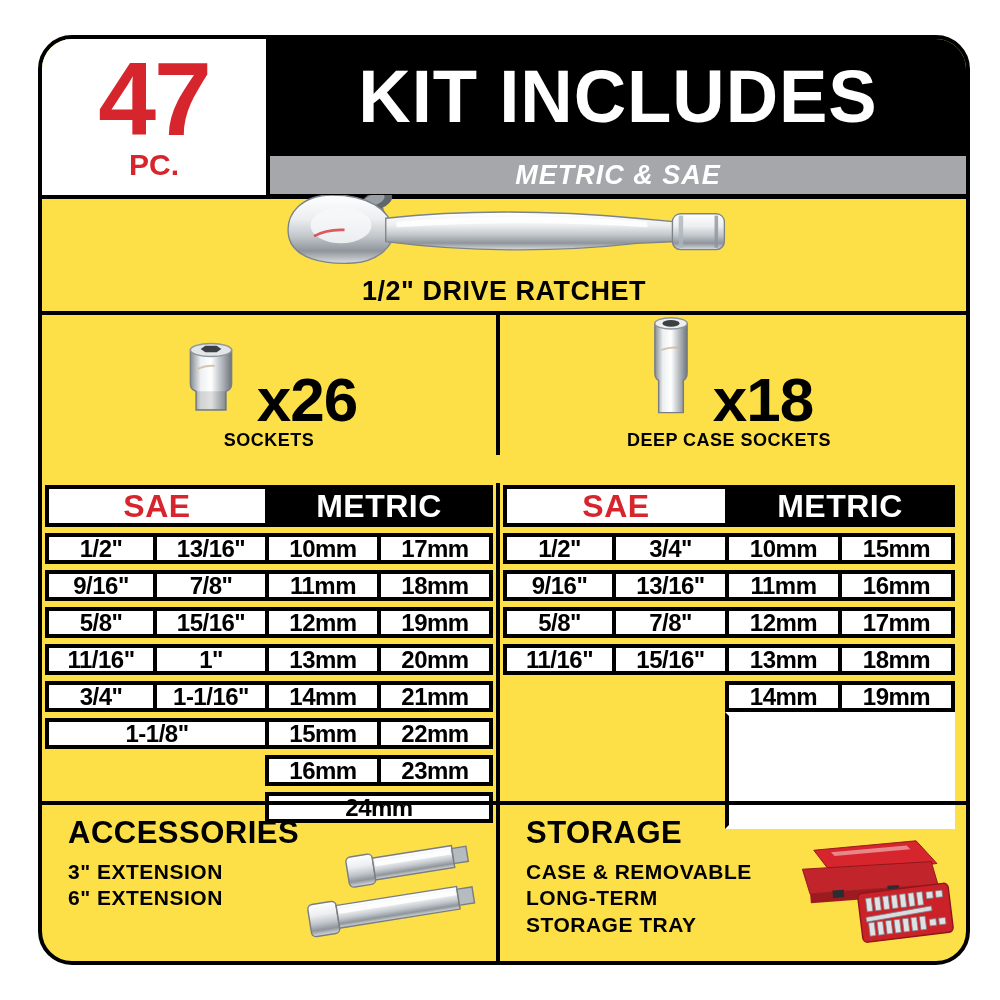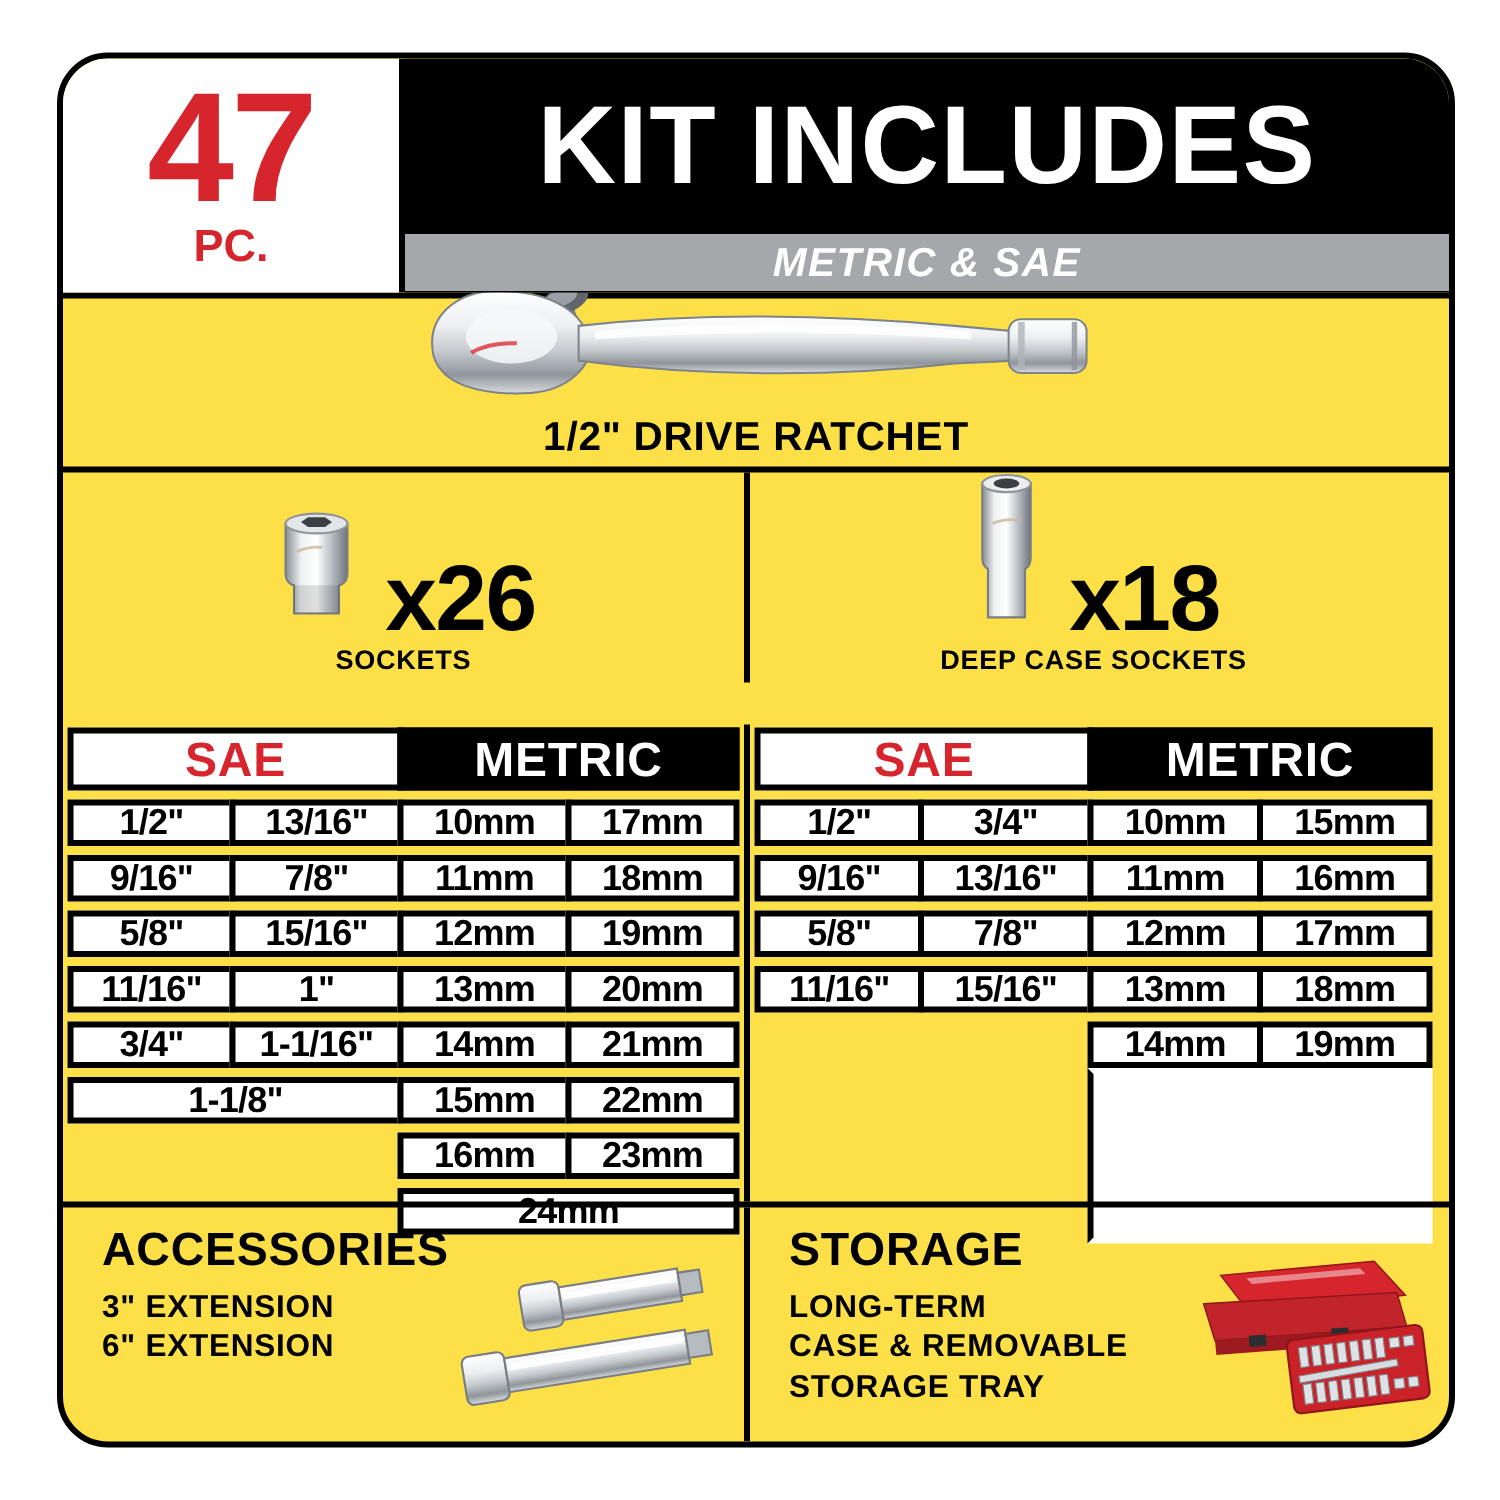--- a/index.html
+++ b/index.html
@@ -275,22 +275,22 @@
               <rect x="30" y="5" width="128" height="24" fill="url(#chromeV)" stroke="#787e84" stroke-width="1.5"></rect>
               <rect x="158" y="8" width="16" height="17" fill="#b6bbc0" stroke="#787e84" stroke-width="1.5"></rect>
               <rect x="32" y="9" width="124" height="5" fill="#ffffff" opacity="0.85"></rect>
             </g>
           </svg>
         </span>
       </div>
       <div class="half">
         <div class="btitle">STORAGE</div>
         <div class="blist">
+            <div class="bline">CASE &amp; REMOVABLE</div>
             <div class="bline">LONG-TERM</div>
-            <div class="bline">CASE &amp; REMOVABLE</div>
             <div class="bline">STORAGE TRAY</div>
           </div>
         <span class="case-img">
           <svg viewBox="0 0 190 118" width="180" height="112">
             <path d="M42,16 L150,6 L172,30 L62,42 Z" fill="#d6252d" stroke="#8d161c" stroke-width="1"></path>
             <path d="M60,18 L140,11 L144,15 L64,22 Z" fill="#ffffff" opacity="0.45"></path>
             <path d="M30,36 L166,28 L173,52 L38,62 Z" fill="#c2242b" stroke="#8d161c" stroke-width="1"></path>
             <path d="M38,62 L173,52 L172,62 L39,72 Z" fill="#9e1a21"></path>
             <rect x="62" y="58" width="12" height="8" fill="#2b2e31" transform="rotate(-4 68 62)"></rect>
             <rect x="120" y="53" width="12" height="8" fill="#2b2e31" transform="rotate(-4 126 57)"></rect>

